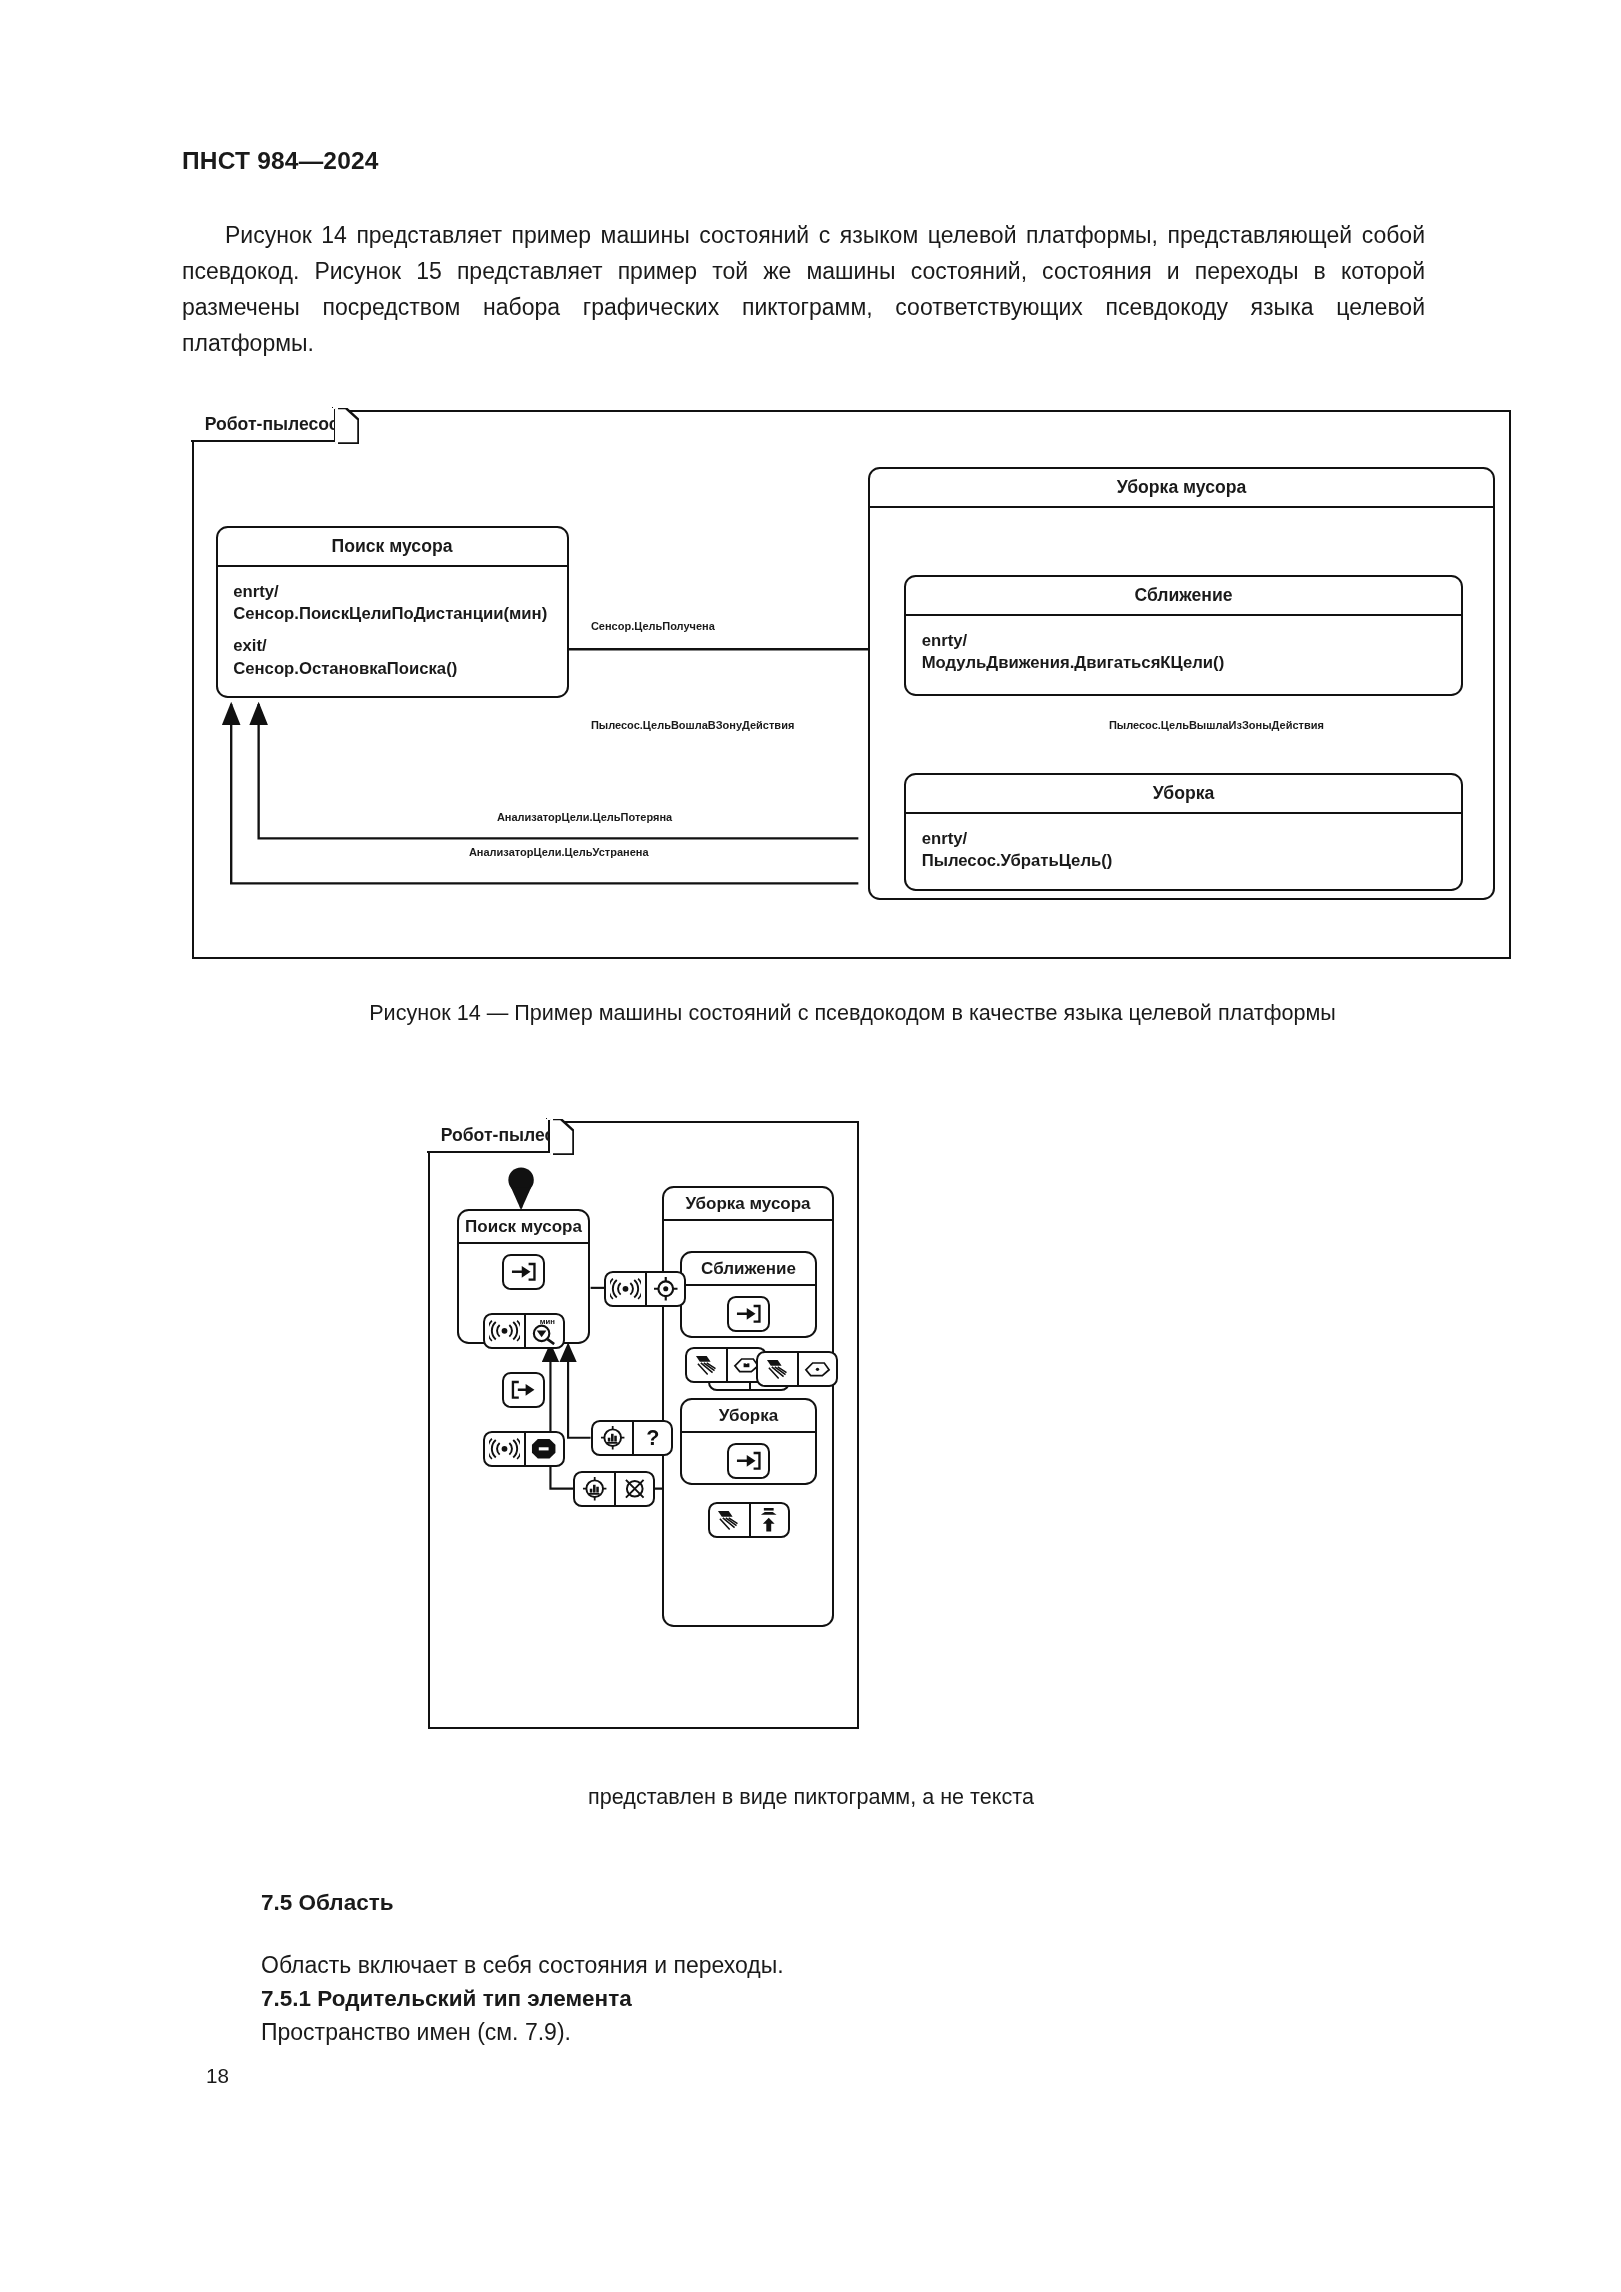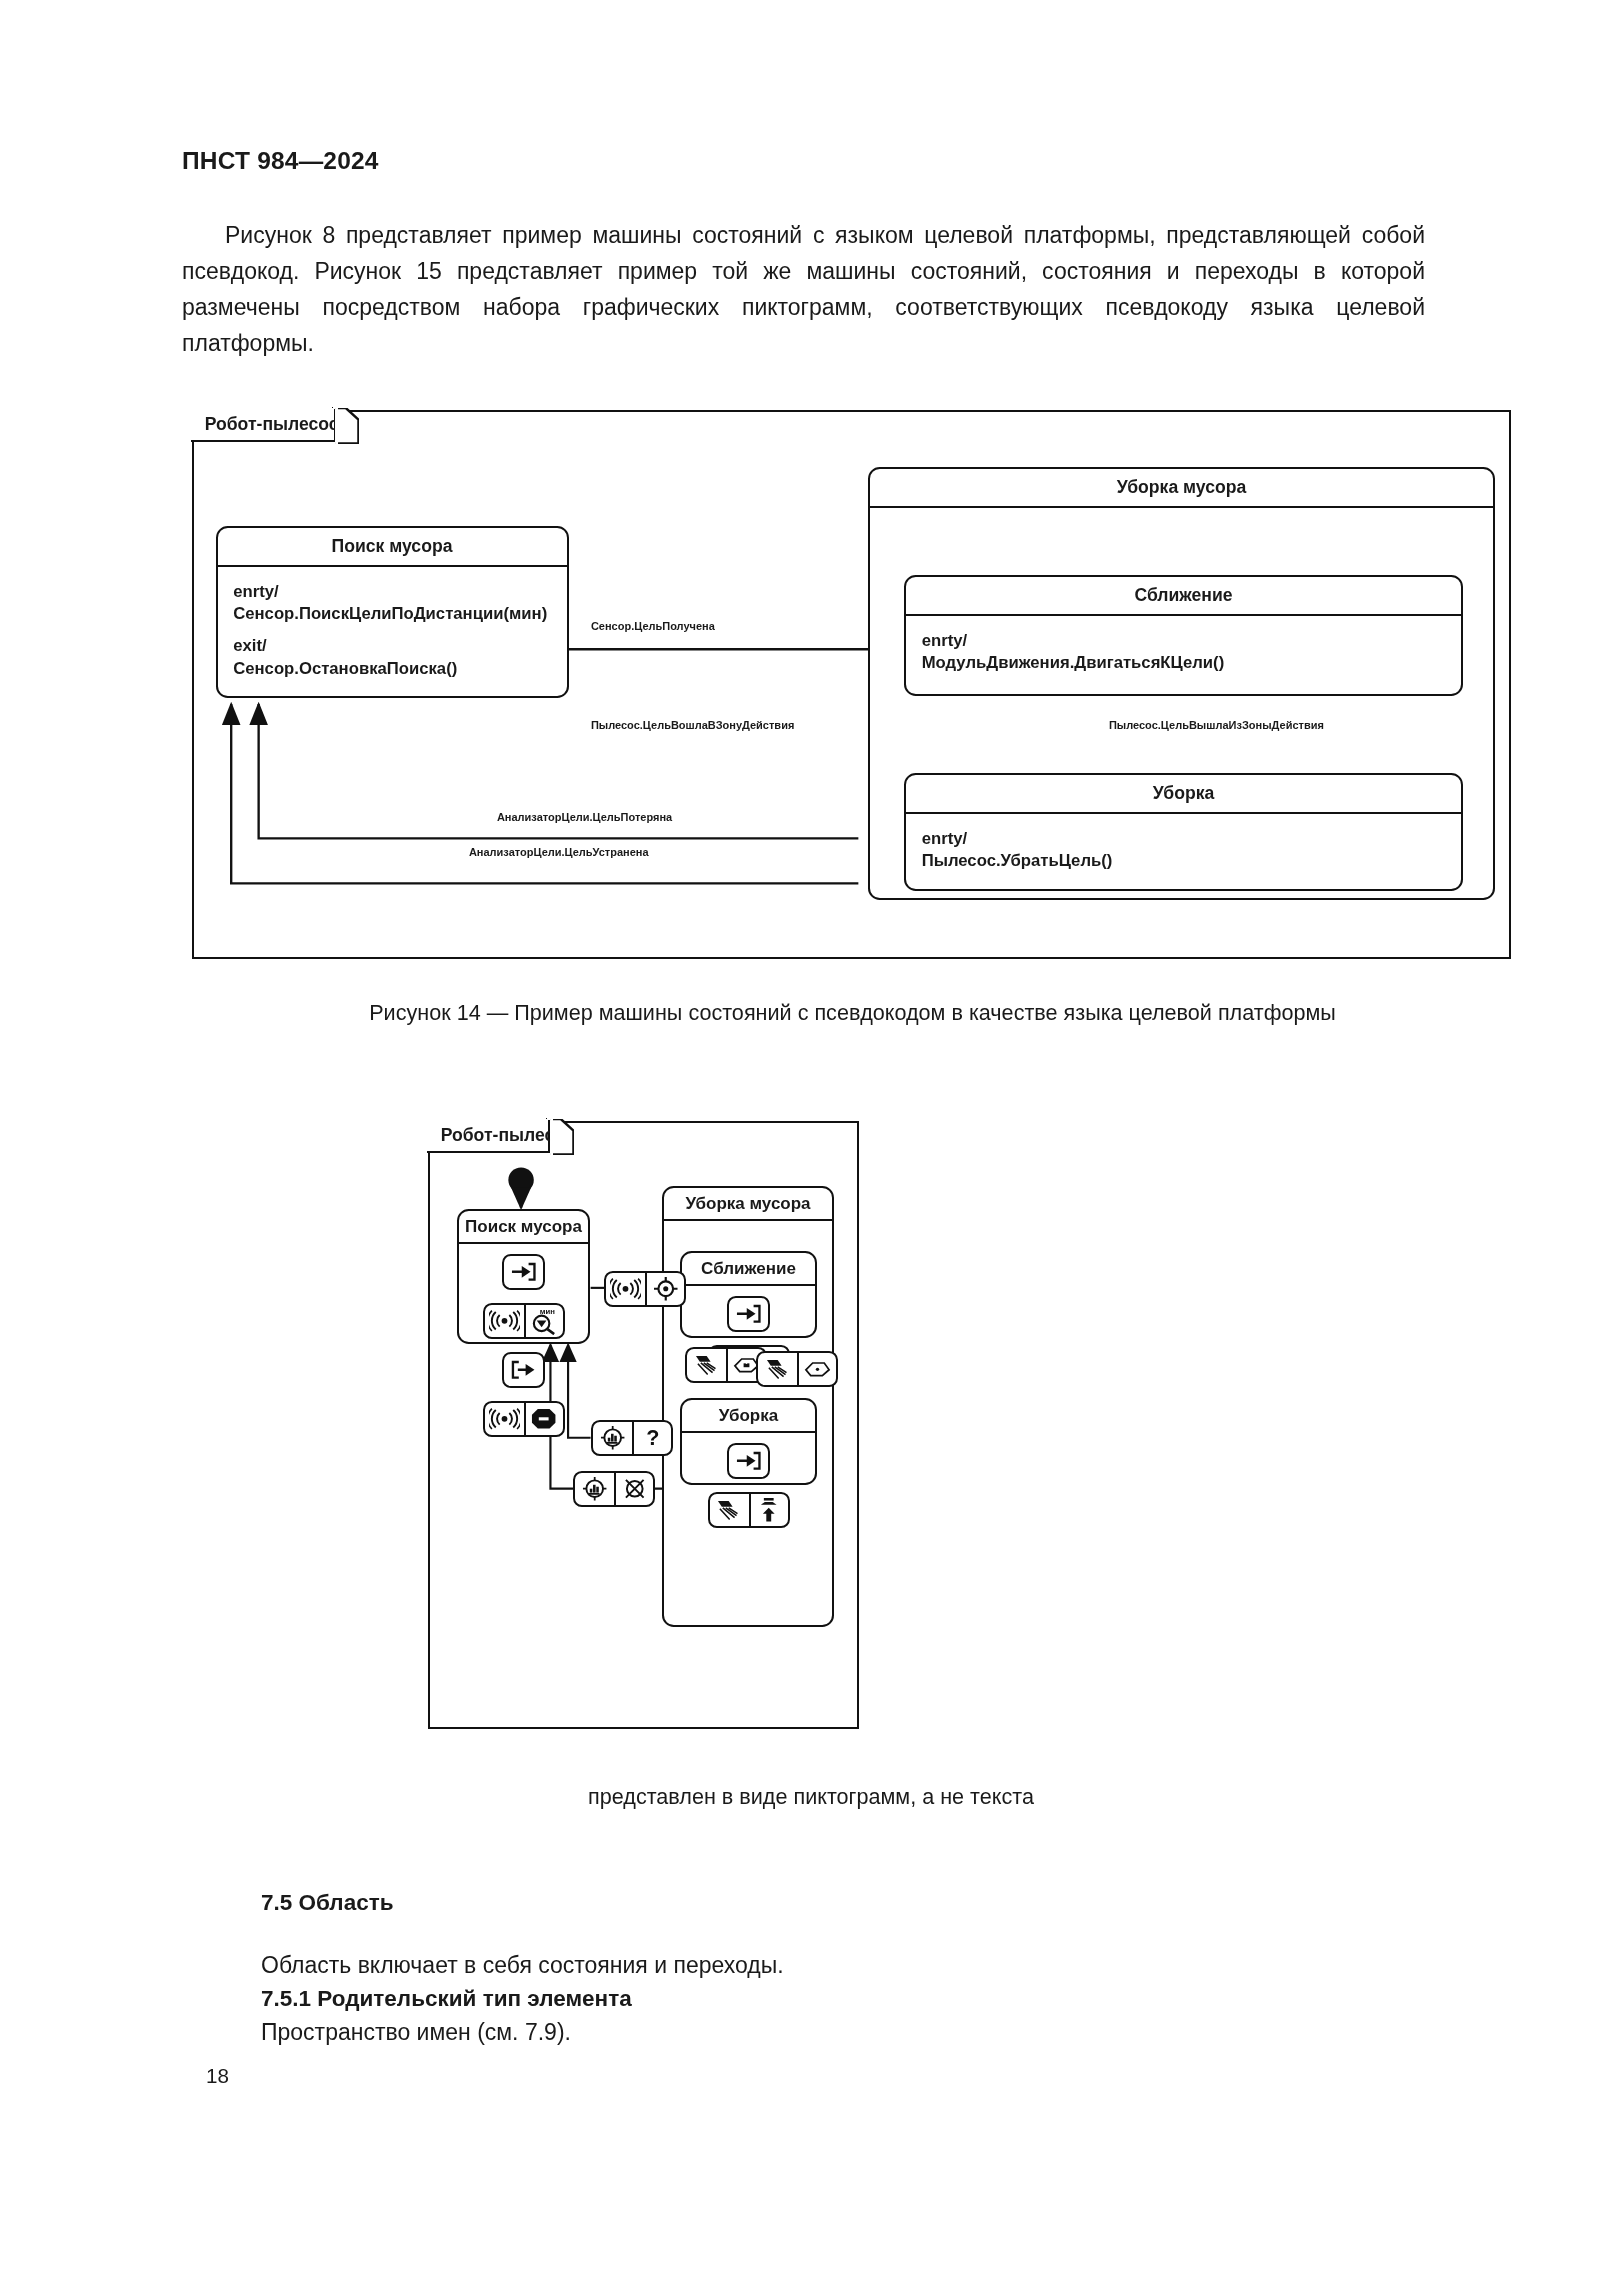--- a/index.html
+++ b/index.html
@@ -169,21 +169,21 @@
     height: 31px;
     line-height: 31px;
     text-align: center;
     font-size: 17px;
     font-weight: bold;
     border-bottom: 2.5px solid #111;
   }
   .p-body {
     display: flex;
     flex-wrap: wrap;
-    gap: 13px;
+    gap: 23px;
     padding: 9.8px;
     justify-content: center;
     align-content: flex-start;
   }
 
   
   .chip {
     display: inline-flex;
     border: 2.2px solid #111;
     border-radius: 8.8px;
@@ -233,21 +233,21 @@
     margin-left: 24px;
   }
 </style>
 </head>
 <body>
 
 <div class="page">
 
   <div class="doc-header">ПНСТ 984—2024</div>
 
-  <div class="intro"><span class="indent"></span><span>Рисунок 8 представляет пример машины состояний с языком целевой платформы, представляющей собой псевдокод. Рисунок 15 представляет пример той же машины состояний, состояния и переходы в которой размечены посредством набора графических пиктограмм, соответствующих псевдокоду языка целевой платформы.</span></div>
+  <div class="intro"><span class="indent"></span><span>Рисунок 14 представляет пример машины состояний с языком целевой платформы, представляющей собой псевдокод. Рисунок 15 представляет пример той же машины состояний, состояния и переходы в которой размечены посредством набора графических пиктограмм, соответствующих псевдокоду языка целевой платформы.</span></div>
 
   <div class="fig14-wrap">
     <div class="outer-frame"></div>
 
     <div class="frame-tab" style="width:145px;">
       <span>Робот-пылесос</span>
     </div>
     <div class="tab-notch" style="left:143px;">
       <svg width="25.5" height="37" viewBox="0 0 26 38">
         <path d="M0,0 L0,36.5 L24,36.5 L24,12 L11,0 Z" fill="#fff" stroke="none"></path>

